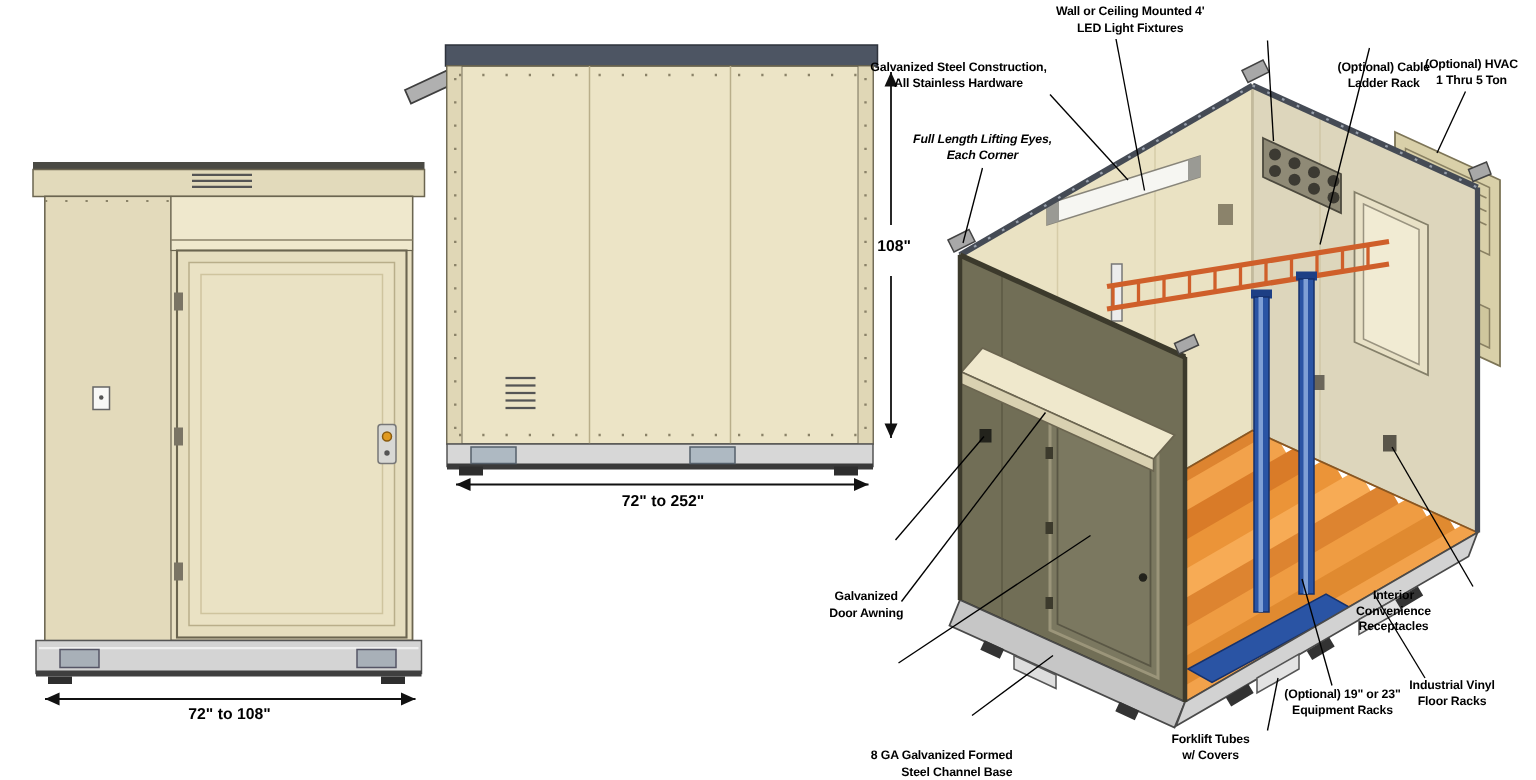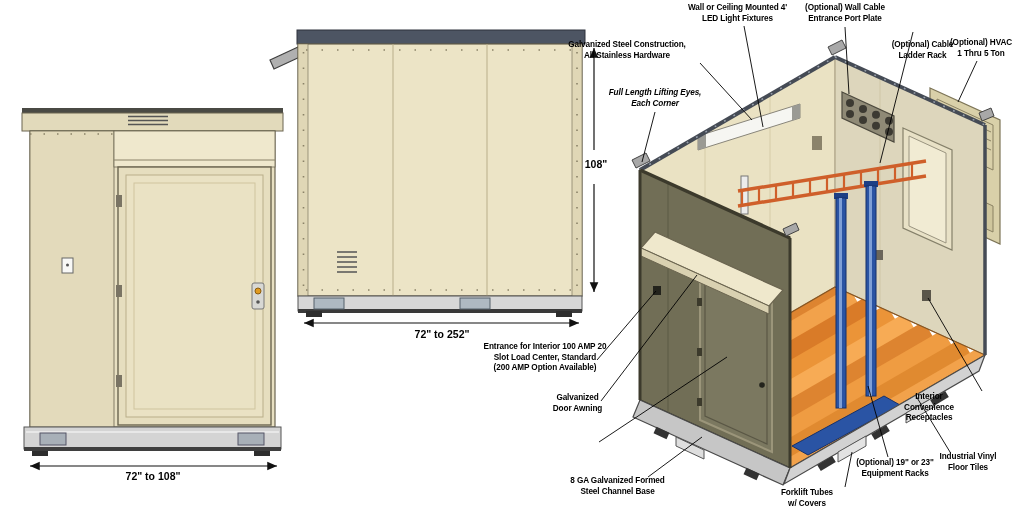--- a/index.html
+++ b/index.html
@@ -258,42 +258,37 @@
       <line x1="950" y1="452" x2="916" y2="396"></line>
       <line x1="982" y1="391" x2="928" y2="298"></line>
     </g>
   </g>
 </svg>
 
 <div class="lbl dim" style="left:88px;top:470px;width:130px;">72" to 108"</div>
 <div class="lbl dim" style="left:378px;top:328px;width:128px;">72" to 252"</div>
 <div class="lbl dim" style="left:576px;top:158px;width:40px;">108"</div>
 
-<div class="lbl" style="left:660px;top:3px;width:155px;">Wall or Ceiling Mounted 4'
+<div class="lbl" style="left:676px;top:3px;width:155px;">Wall or Ceiling Mounted 4'
 LED Light Fixtures</div>
-<div class="lbl" style="left:790px;top:3px;width:110px;">(Optional) Wall Cable
-Entrance Port Plate</div>
 <div class="lbl" style="left:875px;top:8px;width:95px;margin-top:32px;">(Optional) Cable
 Ladder Rack</div>
-<div class="lbl" style="left:556px;top:40px;width:142px;">Galvanized Steel Construction,
+<div class="lbl" style="left:568px;top:40px;width:142px;">Galvanized Steel Construction,
 All Stainless Hardware</div>
 <div class="lbl" style="left:940px;top:38px;width:82px;">(Optional) HVAC
 1 Thru 5 Ton</div>
 <div class="lbl" style="left:595px;top:88px;width:120px;font-style:italic;">Full Length Lifting Eyes,
 Each Corner</div>
-<div class="lbl" style="left:470px;top:342px;width:150px;">Entrance for Interior 100 AMP 20
-Slot Load Center, Standard
-(200 AMP Option Available)</div>
 <div class="lbl" style="left:540px;top:393px;width:75px;">Galvanized
 Door Awning</div>
-<div class="lbl" style="left:560px;top:476px;width:115px;">8 GA Galvanized Formed
+<div class="lbl" style="left:560px;top:499px;width:115px;text-align:right;">8 GA Galvanized Formed
 Steel Channel Base</div>
 <div class="lbl" style="left:772px;top:488px;width:70px;">Forklift Tubes
 w/ Covers</div>
 <div class="lbl" style="left:845px;top:458px;width:100px;">(Optional) 19" or 23"
 Equipment Racks</div>
 <div class="lbl" style="left:928px;top:452px;width:80px;">Industrial Vinyl
-Floor Tiles</div>
+Floor Racks</div>
 <div class="lbl" style="left:894px;top:392px;width:70px;">Interior
 Convenience
 Receptacles</div>
 
 </div>
 
 </body></html>

